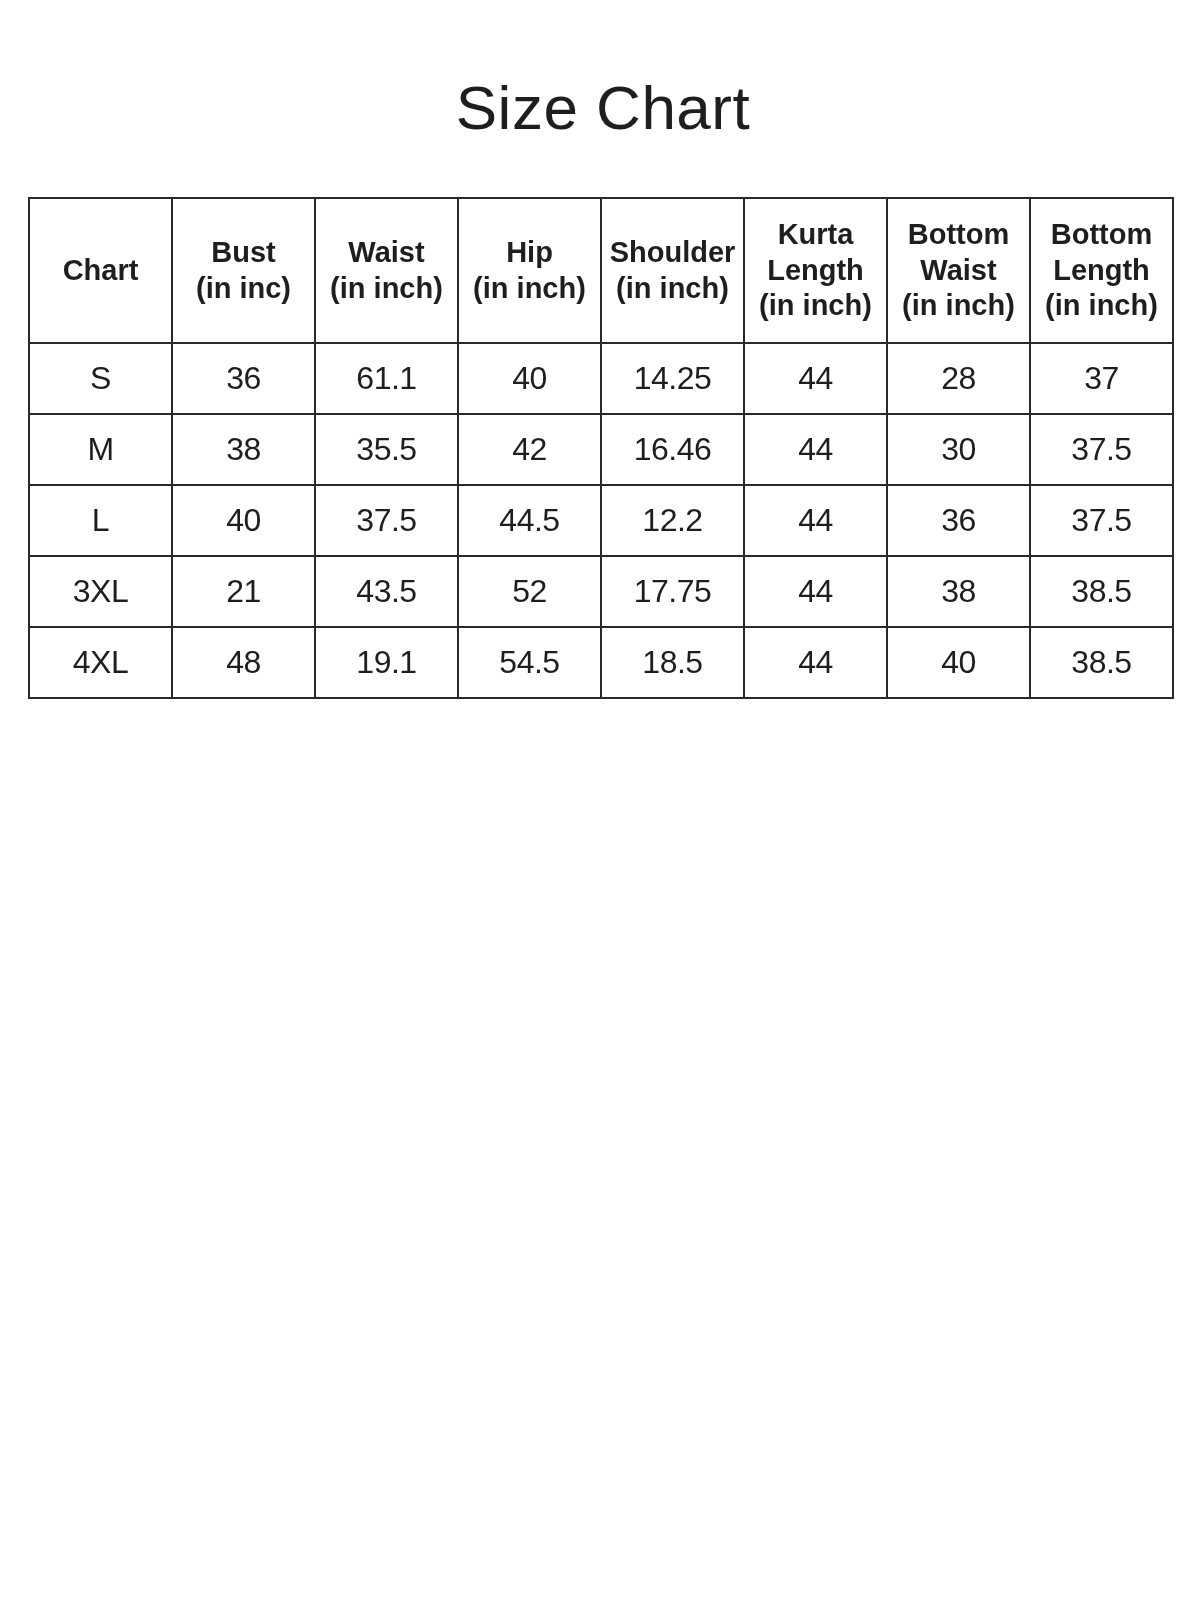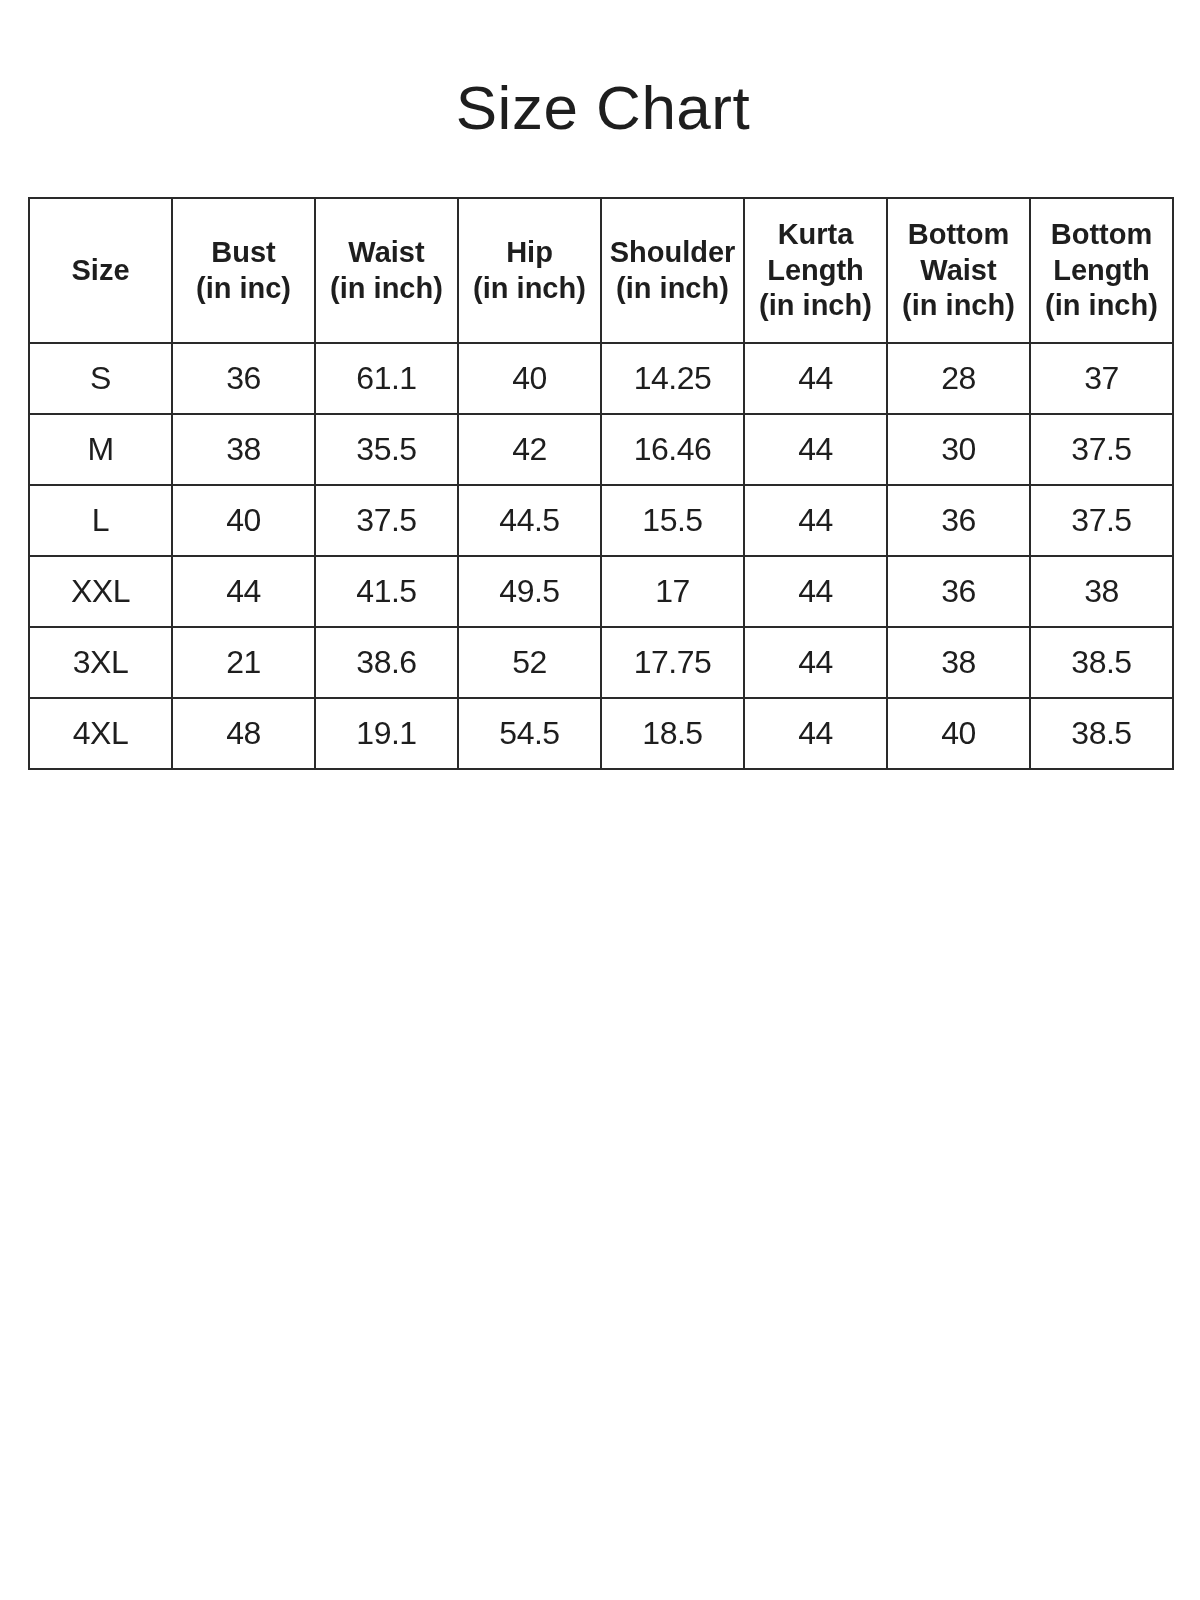--- a/index.html
+++ b/index.html
@@ -57,21 +57,21 @@
   }
 </style>
 </head>
 <body>
 
 <h1 class="page-title">Size Chart</h1>
 
 <table class="size-table">
   <thead>
     <tr>
-        <th>Size</th>
+        <th>Chart</th>
         <th>Bust
 (in inc)</th>
         <th>Waist
 (in inch)</th>
         <th>Hip
 (in inch)</th>
         <th>Shoulder
 (in inch)</th>
         <th>Kurta
 Length
@@ -103,39 +103,29 @@
         <td>16.46</td>
         <td>44</td>
         <td>30</td>
         <td>37.5</td>
       </tr>
       <tr>
         <td>L</td>
         <td>40</td>
         <td>37.5</td>
         <td>44.5</td>
-        <td>15.5</td>
+        <td>12.2</td>
         <td>44</td>
         <td>36</td>
         <td>37.5</td>
       </tr>
       <tr>
-        <td>XXL</td>
-        <td>44</td>
-        <td>41.5</td>
-        <td>49.5</td>
-        <td>17</td>
-        <td>44</td>
-        <td>36</td>
-        <td>38</td>
-      </tr>
-      <tr>
         <td>3XL</td>
         <td>21</td>
-        <td>38.6</td>
+        <td>43.5</td>
         <td>52</td>
         <td>17.75</td>
         <td>44</td>
         <td>38</td>
         <td>38.5</td>
       </tr>
       <tr>
         <td>4XL</td>
         <td>48</td>
         <td>19.1</td>

